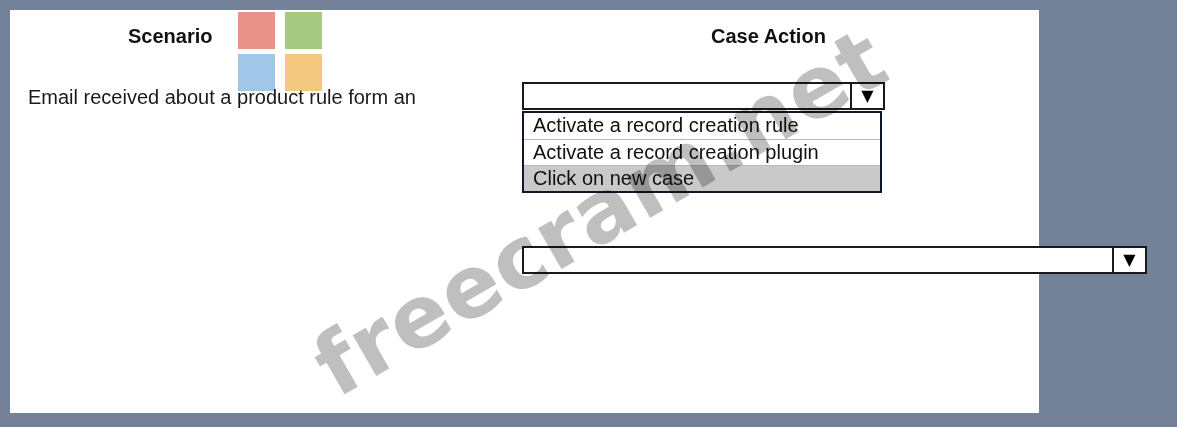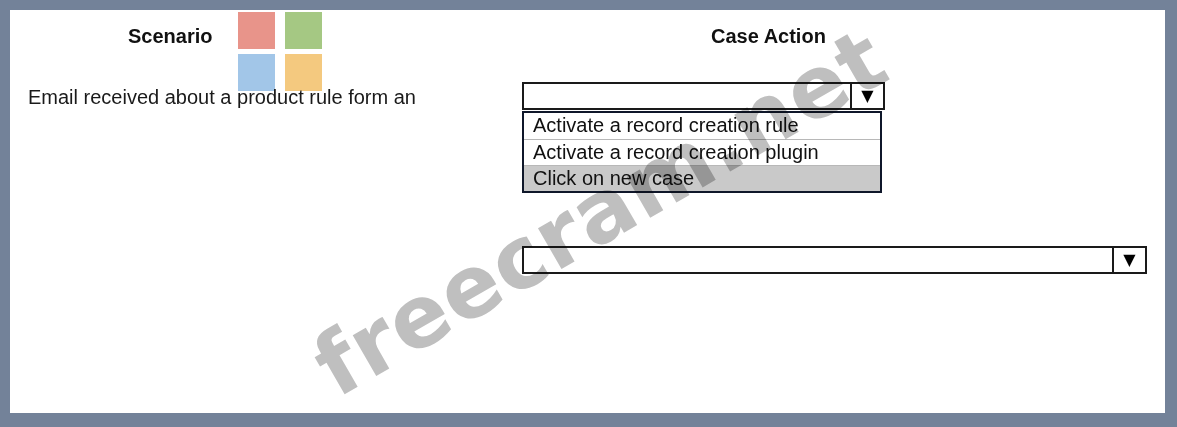--- a/index.html
+++ b/index.html
@@ -9,21 +9,21 @@
   .frame {
     position: relative;
     width: 1177px;
     height: 427px;
     background: #738299;
     overflow: hidden;
   }
   .content {
     position: absolute;
     left: 10px; top: 10px;
-    width: 1155px; height: 403px;
+    width: 1029px; height: 403px;
     background: #ffffff;
   }
 
   .col-header {
     position: absolute;
     font-size: 20px;
     font-weight: 700;
     color: #111111;
     white-space: nowrap;
   }

